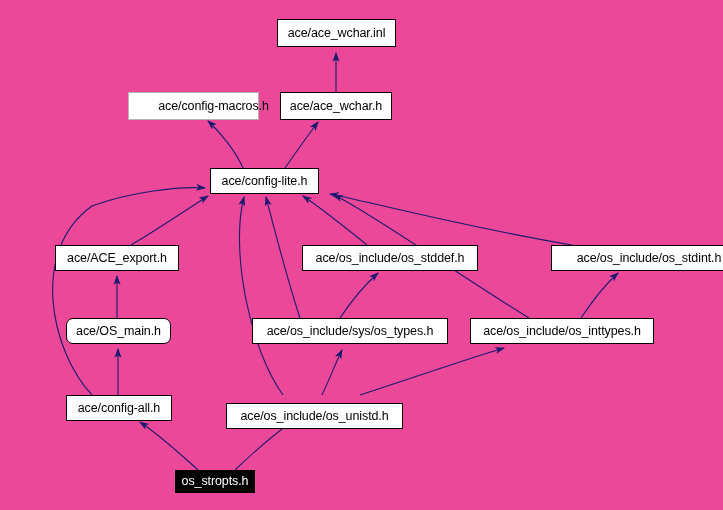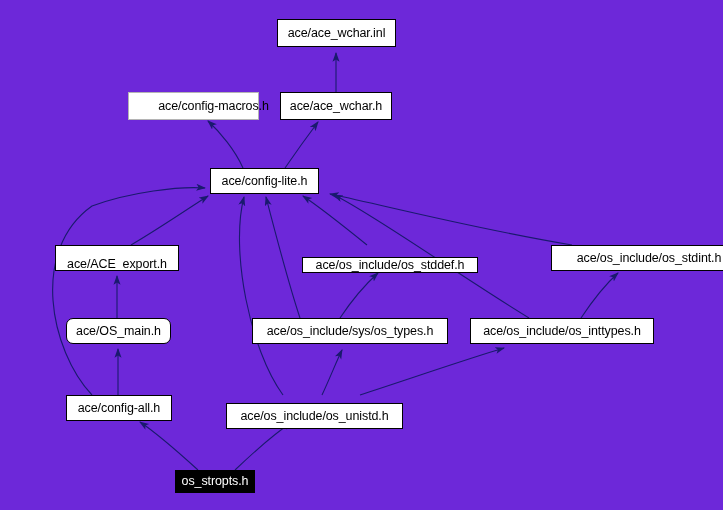--- a/index.html
+++ b/index.html
@@ -7,21 +7,21 @@
     padding: 0;
     background: #ffffff;
   }
   body {
     font-family: "Liberation Sans", sans-serif;
   }
   #graph-canvas {
     position: relative;
     width: 723px;
     height: 510px;
-    background: #6d28d9;
+    background: #ec4899;
     overflow: hidden;
   }
   #edge-layer {
     position: absolute;
     left: 0;
     top: 0;
     width: 723px;
     height: 510px;
     pointer-events: none;
   }
@@ -95,24 +95,24 @@
       </div>
       <div class="node dim" style="left: 128px; top: 92px; width: 131px; height: 28px;">
         <span class="node-label">ace/config-macros.h</span>
       </div>
       <div class="node" style="left: 280px; top: 92px; width: 112px; height: 28px;">
         <span class="node-label">ace/ace_wchar.h</span>
       </div>
       <div class="node" style="left: 210px; top: 168px; width: 109px; height: 26px;">
         <span class="node-label">ace/config-lite.h</span>
       </div>
-      <div class="node" style="left: 55px; top: 245px; width: 124px; height: 26px; align-items: flex-end;">
+      <div class="node" style="left: 55px; top: 245px; width: 124px; height: 26px;">
         <span class="node-label">ace/ACE_export.h</span>
       </div>
-      <div class="node" style="left: 302px; top: 257px; width: 176px; height: 16px;">
+      <div class="node" style="left: 302px; top: 245px; width: 176px; height: 26px;">
         <span class="node-label">ace/os_include/os_stddef.h</span>
       </div>
       <div class="node" style="left: 551px; top: 245px; width: 196px; height: 26px;">
         <span class="node-label">ace/os_include/os_stdint.h</span>
       </div>
       <div class="node" style="left: 66px; top: 318px; width: 105px; height: 26px; border-radius: 7px;">
         <span class="node-label">ace/OS_main.h</span>
       </div>
       <div class="node" style="left: 252px; top: 318px; width: 196px; height: 26px;">
         <span class="node-label">ace/os_include/sys/os_types.h</span>

